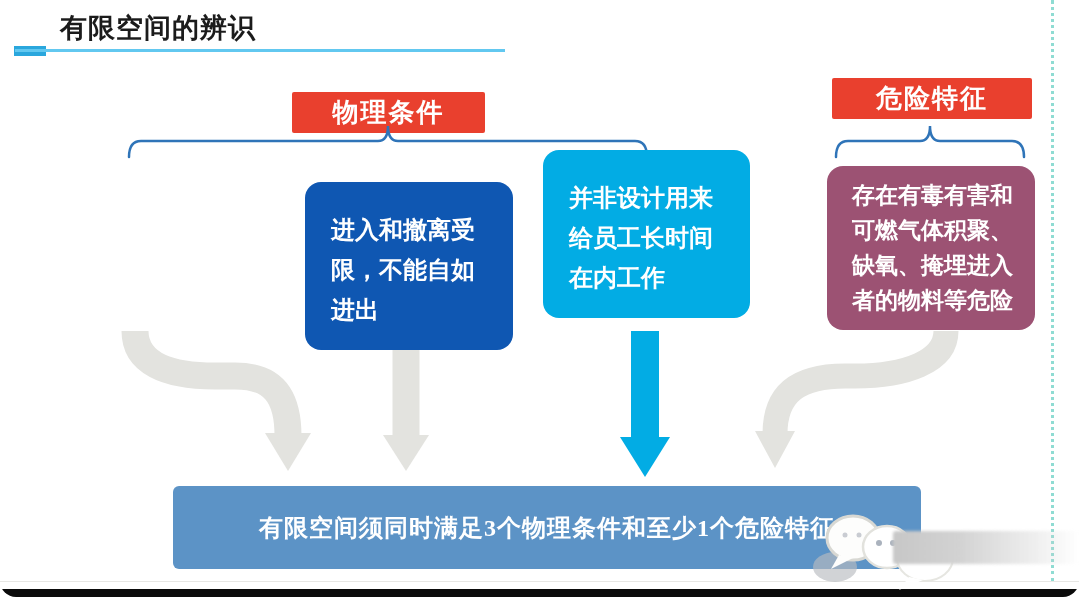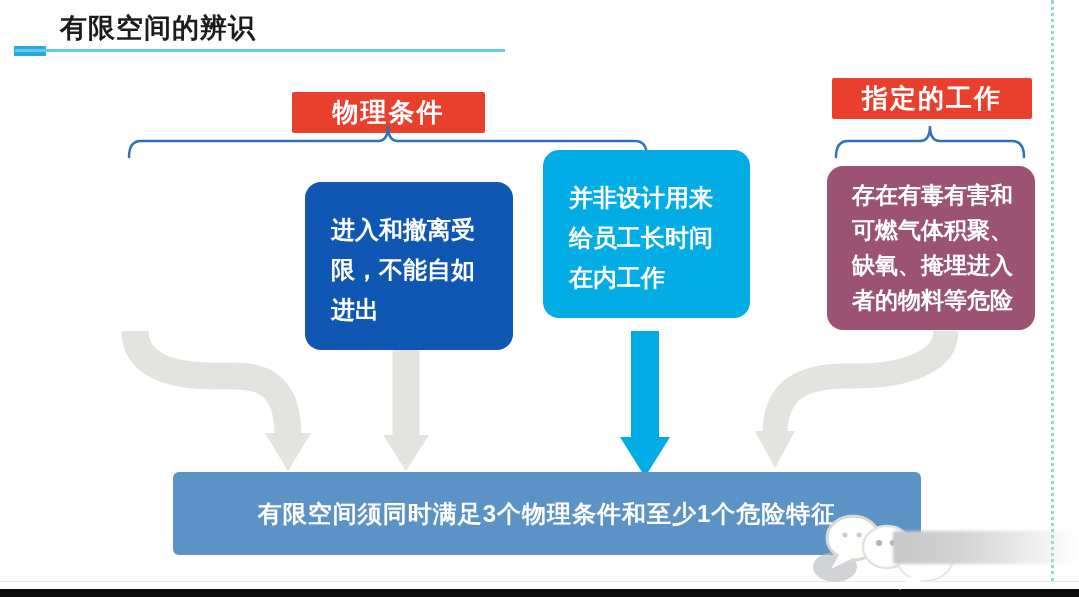--- a/index.html
+++ b/index.html
@@ -1,18 +1,18 @@
 <!DOCTYPE html>
 <html><head>
 <meta charset="utf-8">
 <style>
   html,body{margin:0;padding:0;background:#fff;}
   .slide{
     position:relative;width:1079px;height:597px;background:#ffffff;
-    font-family:Liberation Sans, sans-serif;overflow:hidden;
+    font-family:Liberation Serif, serif;overflow:hidden;border-radius:16px;
   }
   
   .title-dash{position:absolute;left:14px;top:46px;width:32px;height:10px;background:#2AA7DD;}
   .page-title{position:absolute;left:60px;top:10px;margin:0;font-size:27px;font-weight:bold;color:#1b1b1b;letter-spacing:1px;}
   .title-underline{position:absolute;left:15px;top:49px;width:490px;height:3px;background:#62C8F0;}
   
   .header-box{
     position:absolute;top:78px;height:41px;background:#E9402E;color:#ffffff;
     font-size:26px;font-weight:bold;display:flex;align-items:center;justify-content:center;
     border-radius:2px;letter-spacing:2px;
@@ -27,21 +27,21 @@
     font-size:24px;line-height:40px;box-sizing:border-box;padding:28px 16px 0 26px;
   }
   .cond-box .pre{white-space:pre-line;}
   .box-orange{left:28px;top:163px;width:204px;height:166px;background:#E8812C;}
   .box-blue{left:305px;top:162px;width:208px;height:168px;background:#0F57B2;margin-top:20px;}
   .box-cyan{left:543px;top:150px;width:207px;height:168px;background:#02ACE4;}
   .box-purple{left:827px;top:166px;width:208px;height:164px;background:#9C5273;
     font-size:23px;line-height:35px;padding:12px 8px 0 25px;}
   
   .conclusion-bar{
-    position:absolute;left:173px;top:472px;width:748px;height:83px;background:#5C93C6;
+    position:absolute;left:173px;top:486px;width:748px;height:83px;background:#5C93C6;
     border-radius:6px;z-index:2;display:flex;align-items:center;justify-content:center;
     color:#ffffff;font-size:24px;font-weight:bold;letter-spacing:1px;text-align:right;
   }
   
   .wechat{position:absolute;left:795px;top:505px;z-index:3;}
   .watermark-blur{
     position:absolute;left:893px;top:531px;width:186px;height:33px;z-index:3;border-radius:3px;
     background:linear-gradient(90deg,#c7c7c7 0%,#d2d2d2 35%,rgba(255,255,255,0) 100%);
     filter:blur(1.5px);
   }
@@ -56,21 +56,21 @@
 
 <div class="slide">
 
   <div class="guide-line"></div>
 
   <div class="title-dash"></div>
   <h1 class="page-title">有限空间的辨识</h1>
   <div class="title-underline"></div>
 
   <div class="header-box hb1">物理条件</div>
-  <div class="header-box hb2">指定的工作</div>
+  <div class="header-box hb2">危险特征</div>
 
   <svg class="overlay" viewBox="0 0 1079 597" xmlns="http://www.w3.org/2000/svg">
 
     <g stroke="#2F74B8" stroke-width="2.5" fill="none" stroke-linecap="round">
       <path d="M129,157 Q129,141 141,141 L378,141 Q388,141 388,126 Q388,141 398,141 L635,141 Q647,141 647,157"></path>
     </g>
     <g stroke="#2F74B8" stroke-width="2.5" fill="none" stroke-linecap="round">
       <path d="M836,157 Q836,141 848,141 L920,141 Q930,141 930,126 Q930,141 940,141 L1012,141 Q1024,141 1024,157"></path>
     </g>
 

